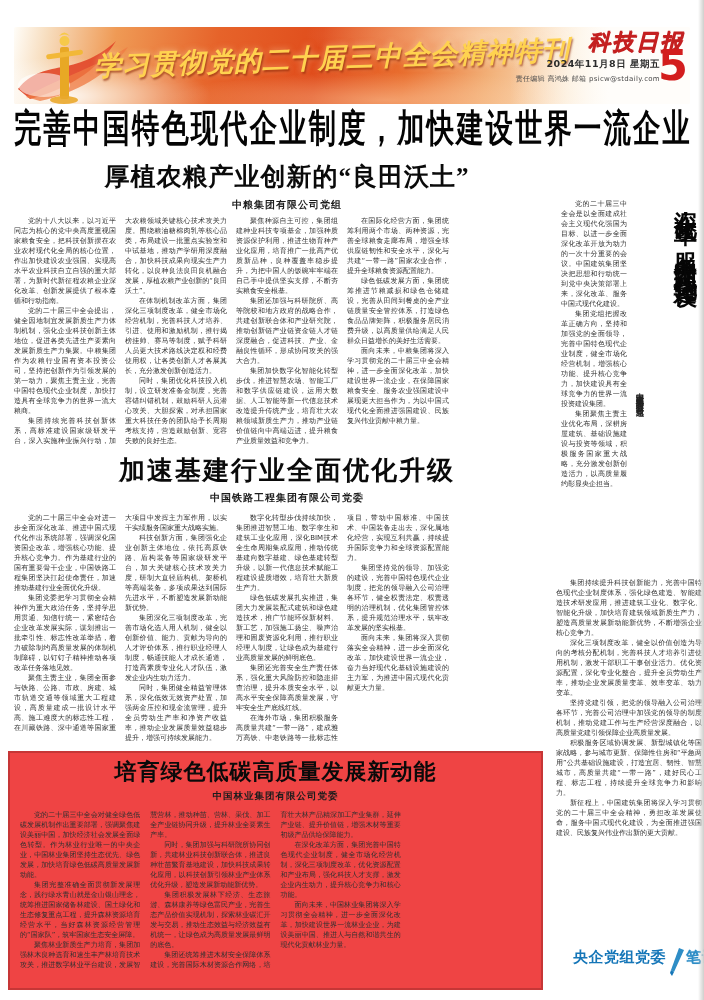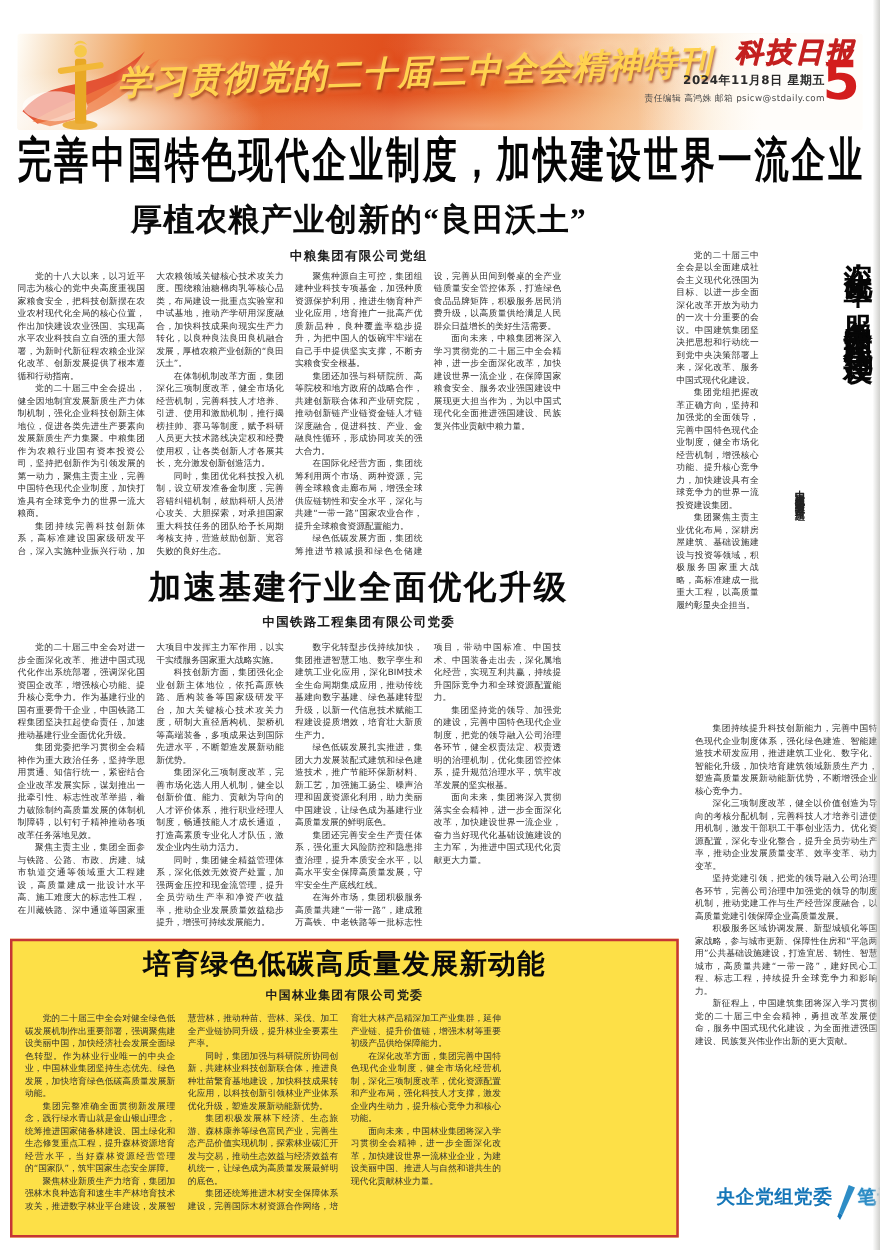--- a/index.html
+++ b/index.html
@@ -50,27 +50,27 @@
   .art1 .a-title{font-size:25px;line-height:30px;letter-spacing:1px;font-family:Liberation Serif, serif;}
   .art1 .a-byline{margin-top:6px;}
   .art1 .a-body{margin-top:4px;height:236px;column-count:5;column-gap:9px;font-size:7px;line-height:10px;}
 
   .art2{left:14px;top:455px;width:546px;}
   .art2 .a-title{font-size:26px;line-height:30px;letter-spacing:2px;}
   .art2 .a-byline{margin-top:6px;}
   .art2 .a-body{margin-top:8px;height:236px;column-count:5;column-gap:9px;font-size:7px;line-height:10px;}
 
   .art3{left:8px;top:751px;width:535px;height:239px;border:2.5px solid #c63636;box-sizing:border-box;
-    padding:6px 10px 8px;background:#fde047;}
+    padding:6px 10px 8px;background:#ef4444;}
   .art3 .a-title{font-size:22px;line-height:26px;letter-spacing:1px;}
   .art3 .a-byline{margin-top:5px;font-size:9.5px;}
   .art3 .a-body{margin-top:7px;height:160px;column-count:4;column-gap:10px;font-size:7px;line-height:10px;}
 
   
-  .sb-col-top{position:absolute;left:541px;top:199px;width:66px;height:374px;overflow:hidden;
+  .sb-col-top{position:absolute;left:561px;top:199px;width:66px;height:374px;overflow:hidden;
     text-align:justify;font-size:7px;line-height:10px;color:#303030;}
   .sb-col-top p,.sb-col-bottom p{margin:0;text-indent:2em;}
   .sb-title-zone{position:absolute;left:630px;top:194px;width:72px;height:404px;}
   .sb-vtitle{position:absolute;right:0;top:0;writing-mode:vertical-rl;
     font-size:23px;font-weight:800;color:#060606;letter-spacing:3.5px;white-space:nowrap;}
   .sb-vbyline{position:absolute;left:3px;top:192px;writing-mode:vertical-rl;
     font-size:8px;font-weight:bold;color:#222;letter-spacing:1.5px;white-space:nowrap;}
   .sb-col-bottom{position:absolute;left:556px;top:578px;width:146px;height:360px;overflow:hidden;
     text-align:justify;font-size:7px;line-height:10px;color:#303030;}
 
@@ -113,38 +113,39 @@
     <div class="a-title">厚植农粮产业创新的“良田沃土”</div>
     <div class="a-byline">中粮集团有限公司党组</div>
     <div class="a-body">
         <p>党的十八大以来，以习近平同志为核心的党中央高度重视国家粮食安全，把科技创新摆在农业农村现代化全局的核心位置，作出加快建设农业强国、实现高水平农业科技自立自强的重大部署，为新时代新征程农粮企业深化改革、创新发展提供了根本遵循和行动指南。</p>
         <p>党的二十届三中全会提出，健全因地制宜发展新质生产力体制机制，强化企业科技创新主体地位，促进各类先进生产要素向发展新质生产力集聚。中粮集团作为农粮行业国有资本投资公司，坚持把创新作为引领发展的第一动力，聚焦主责主业，完善中国特色现代企业制度，加快打造具有全球竞争力的世界一流大粮商。</p>
         <p>集团持续完善科技创新体系，高标准建设国家级研发平台，深入实施种业振兴行动，加大农粮领域关键核心技术攻关力度。围绕粮油糖棉肉乳等核心品类，布局建设一批重点实验室和中试基地，推动产学研用深度融合，加快科技成果向现实生产力转化，以良种良法良田良机融合发展，厚植农粮产业创新的“良田沃土”。</p>
         <p>在体制机制改革方面，集团深化三项制度改革，健全市场化经营机制，完善科技人才培养、引进、使用和激励机制，推行揭榜挂帅、赛马等制度，赋予科研人员更大技术路线决定权和经费使用权，让各类创新人才各展其长，充分激发创新创造活力。</p>
         <p>同时，集团优化科技投入机制，设立研发准备金制度，完善容错纠错机制，鼓励科研人员潜心攻关、大胆探索，对承担国家重大科技任务的团队给予长周期考核支持，营造鼓励创新、宽容失败的良好生态。</p>
         <p>聚焦种源自主可控，集团组建种业科技专项基金，加强种质资源保护利用，推进生物育种产业化应用，培育推广一批高产优质新品种，良种覆盖率稳步提升，为把中国人的饭碗牢牢端在自己手中提供坚实支撑，不断夯实粮食安全根基。</p>
         <p>集团还加强与科研院所、高等院校和地方政府的战略合作，共建创新联合体和产业研究院，推动创新链产业链资金链人才链深度融合，促进科技、产业、金融良性循环，形成协同攻关的强大合力。</p>
+        <p>集团加快数字化智能化转型步伐，推进智慧农场、智能工厂和数字供应链建设，运用大数据、人工智能等新一代信息技术改造提升传统产业，培育壮大农粮领域新质生产力，推动产业链价值链向中高端迈进，提升粮食产业质量效益和竞争力。</p>
         <p>在国际化经营方面，集团统筹利用两个市场、两种资源，完善全球粮食走廊布局，增强全球供应链韧性和安全水平，深化与共建“一带一路”国家农业合作，提升全球粮食资源配置能力。</p>
         <p>绿色低碳发展方面，集团统筹推进节粮减损和绿色仓储建设，完善从田间到餐桌的全产业链质量安全管控体系，打造绿色食品品牌矩阵，积极服务居民消费升级，以高质量供给满足人民群众日益增长的美好生活需要。</p>
         <p>面向未来，中粮集团将深入学习贯彻党的二十届三中全会精神，进一步全面深化改革，加快建设世界一流企业，在保障国家粮食安全、服务农业强国建设中展现更大担当作为，为以中国式现代化全面推进强国建设、民族复兴伟业贡献中粮力量。</p>
       </div>
   </div>
 
   <div class="article art2">
     <div class="a-title">加速基建行业全面优化升级</div>
     <div class="a-byline">中国铁路工程集团有限公司党委</div>
     <div class="a-body">
         <p>党的二十届三中全会对进一步全面深化改革、推进中国式现代化作出系统部署，强调深化国资国企改革，增强核心功能、提升核心竞争力。作为基建行业的国有重要骨干企业，中国铁路工程集团坚决扛起使命责任，加速推动基建行业全面优化升级。</p>
         <p>集团党委把学习贯彻全会精神作为重大政治任务，坚持学思用贯通、知信行统一，紧密结合企业改革发展实际，谋划推出一批牵引性、标志性改革举措，着力破除制约高质量发展的体制机制障碍，以钉钉子精神推动各项改革任务落地见效。</p>
         <p>聚焦主责主业，集团全面参与铁路、公路、市政、房建、城市轨道交通等领域重大工程建设，高质量建成一批设计水平高、施工难度大的标志性工程，在川藏铁路、深中通道等国家重大项目中发挥主力军作用，以实干实绩服务国家重大战略实施。</p>
         <p>科技创新方面，集团强化企业创新主体地位，依托高原铁路、盾构装备等国家级研发平台，加大关键核心技术攻关力度，研制大直径盾构机、架桥机等高端装备，多项成果达到国际先进水平，不断塑造发展新动能新优势。</p>
         <p>集团深化三项制度改革，完善市场化选人用人机制，健全以创新价值、能力、贡献为导向的人才评价体系，推行职业经理人制度，畅通技能人才成长通道，打造高素质专业化人才队伍，激发企业内生动力活力。</p>
         <p>同时，集团健全精益管理体系，深化低效无效资产处置，加强两金压控和现金流管理，提升全员劳动生产率和净资产收益率，推动企业发展质量效益稳步提升，增强可持续发展能力。</p>
         <p>数字化转型步伐持续加快，集团推进智慧工地、数字孪生和建筑工业化应用，深化BIM技术全生命周期集成应用，推动传统基建向数字基建、绿色基建转型升级，以新一代信息技术赋能工程建设提质增效，培育壮大新质生产力。</p>
-        <p>绿色低碳发展扎实推进，集团大力发展装配式建筑和绿色建造技术，推广节能环保新材料、新工艺，加强施工扬尘、噪声治理和固废资源化利用，助力美丽中国建设，让绿色成为基建行业高质量发展的鲜明底色。</p>
+        <p>绿色低碳发展扎实推进，集团大力发展装配式建筑和绿色建造技术，推广节能环保新材料、新工艺，加强施工扬尘、噪声治理和固废资源化利用，推行职业经理人制度，让绿色成为基建行业高质量发展的鲜明底色。</p>
         <p>集团还完善安全生产责任体系，强化重大风险防控和隐患排查治理，提升本质安全水平，以高水平安全保障高质量发展，守牢安全生产底线红线。</p>
         <p>在海外市场，集团积极服务高质量共建“一带一路”，建成雅万高铁、中老铁路等一批标志性项目，带动中国标准、中国技术、中国装备走出去，深化属地化经营，实现互利共赢，持续提升国际竞争力和全球资源配置能力。</p>
         <p>集团坚持党的领导、加强党的建设，完善中国特色现代企业制度，把党的领导融入公司治理各环节，健全权责法定、权责透明的治理机制，优化集团管控体系，提升规范治理水平，筑牢改革发展的坚实根基。</p>
         <p>面向未来，集团将深入贯彻落实全会精神，进一步全面深化改革，加快建设世界一流企业，奋力当好现代化基础设施建设的主力军，为推进中国式现代化贡献更大力量。</p>
       </div>
   </div>
 
   <div class="article art3">
     <div class="a-title">培育绿色低碳高质量发展新动能</div>
     <div class="a-byline">中国林业集团有限公司党委</div>
@@ -156,21 +157,21 @@
         <p>集团积极发展林下经济、生态旅游、森林康养等绿色富民产业，完善生态产品价值实现机制，探索林业碳汇开发与交易，推动生态效益与经济效益有机统一，让绿色成为高质量发展最鲜明的底色。</p>
         <p>集团还统筹推进木材安全保障体系建设，完善国际木材资源合作网络，培育壮大林产品精深加工产业集群，延伸产业链、提升价值链，增强木材等重要初级产品供给保障能力。</p>
         <p>在深化改革方面，集团完善中国特色现代企业制度，健全市场化经营机制，深化三项制度改革，优化资源配置和产业布局，强化科技人才支撑，激发企业内生动力，提升核心竞争力和核心功能。</p>
         <p>面向未来，中国林业集团将深入学习贯彻全会精神，进一步全面深化改革，加快建设世界一流林业企业，为建设美丽中国、推进人与自然和谐共生的现代化贡献林业力量。</p>
       </div>
   </div>
 
   <div class="sb-col-top">
       <p>党的二十届三中全会是以全面建成社会主义现代化强国为目标、以进一步全面深化改革开放为动力的一次十分重要的会议。中国建筑集团坚决把思想和行动统一到党中央决策部署上来，深化改革、服务中国式现代化建设。</p>
       <p>集团党组把握改革正确方向，坚持和加强党的全面领导，完善中国特色现代企业制度，健全市场化经营机制，增强核心功能、提升核心竞争力，加快建设具有全球竞争力的世界一流投资建设集团。</p>
-      <p>集团聚焦主责主业优化布局，深耕房屋建筑、基础设施建设与投资等领域，积极服务国家重大战略，高标准建成一批重大工程，以高质量履约彰显央企担当。</p>
+      <p>集团聚焦主责主业优化布局，深耕房屋建筑、基础设施建设与投资等领域，积极服务国家重大战略，充分激发创新创造活力，以高质量履约彰显央企担当。</p>
     </div>
   <div class="sb-title-zone">
     <div class="sb-vtitle">深化改革，服务中国式现代化建设</div>
     <div class="sb-vbyline">中国建筑集团有限公司党组</div>
   </div>
   <div class="sb-col-bottom">
       <p>集团持续提升科技创新能力，完善中国特色现代企业制度体系，强化绿色建造、智能建造技术研发应用，推进建筑工业化、数字化、智能化升级，加快培育建筑领域新质生产力，塑造高质量发展新动能新优势，不断增强企业核心竞争力。</p>
       <p>深化三项制度改革，健全以价值创造为导向的考核分配机制，完善科技人才培养引进使用机制，激发干部职工干事创业活力。优化资源配置，深化专业化整合，提升全员劳动生产率，推动企业发展质量变革、效率变革、动力变革。</p>
       <p>坚持党建引领，把党的领导融入公司治理各环节，完善公司治理中加强党的领导的制度机制，推动党建工作与生产经营深度融合，以高质量党建引领保障企业高质量发展。</p>
       <p>积极服务区域协调发展、新型城镇化等国家战略，参与城市更新、保障性住房和“平急两用”公共基础设施建设，打造宜居、韧性、智慧城市，高质量共建“一带一路”，建好民心工程、标志工程，持续提升全球竞争力和影响力。</p>

